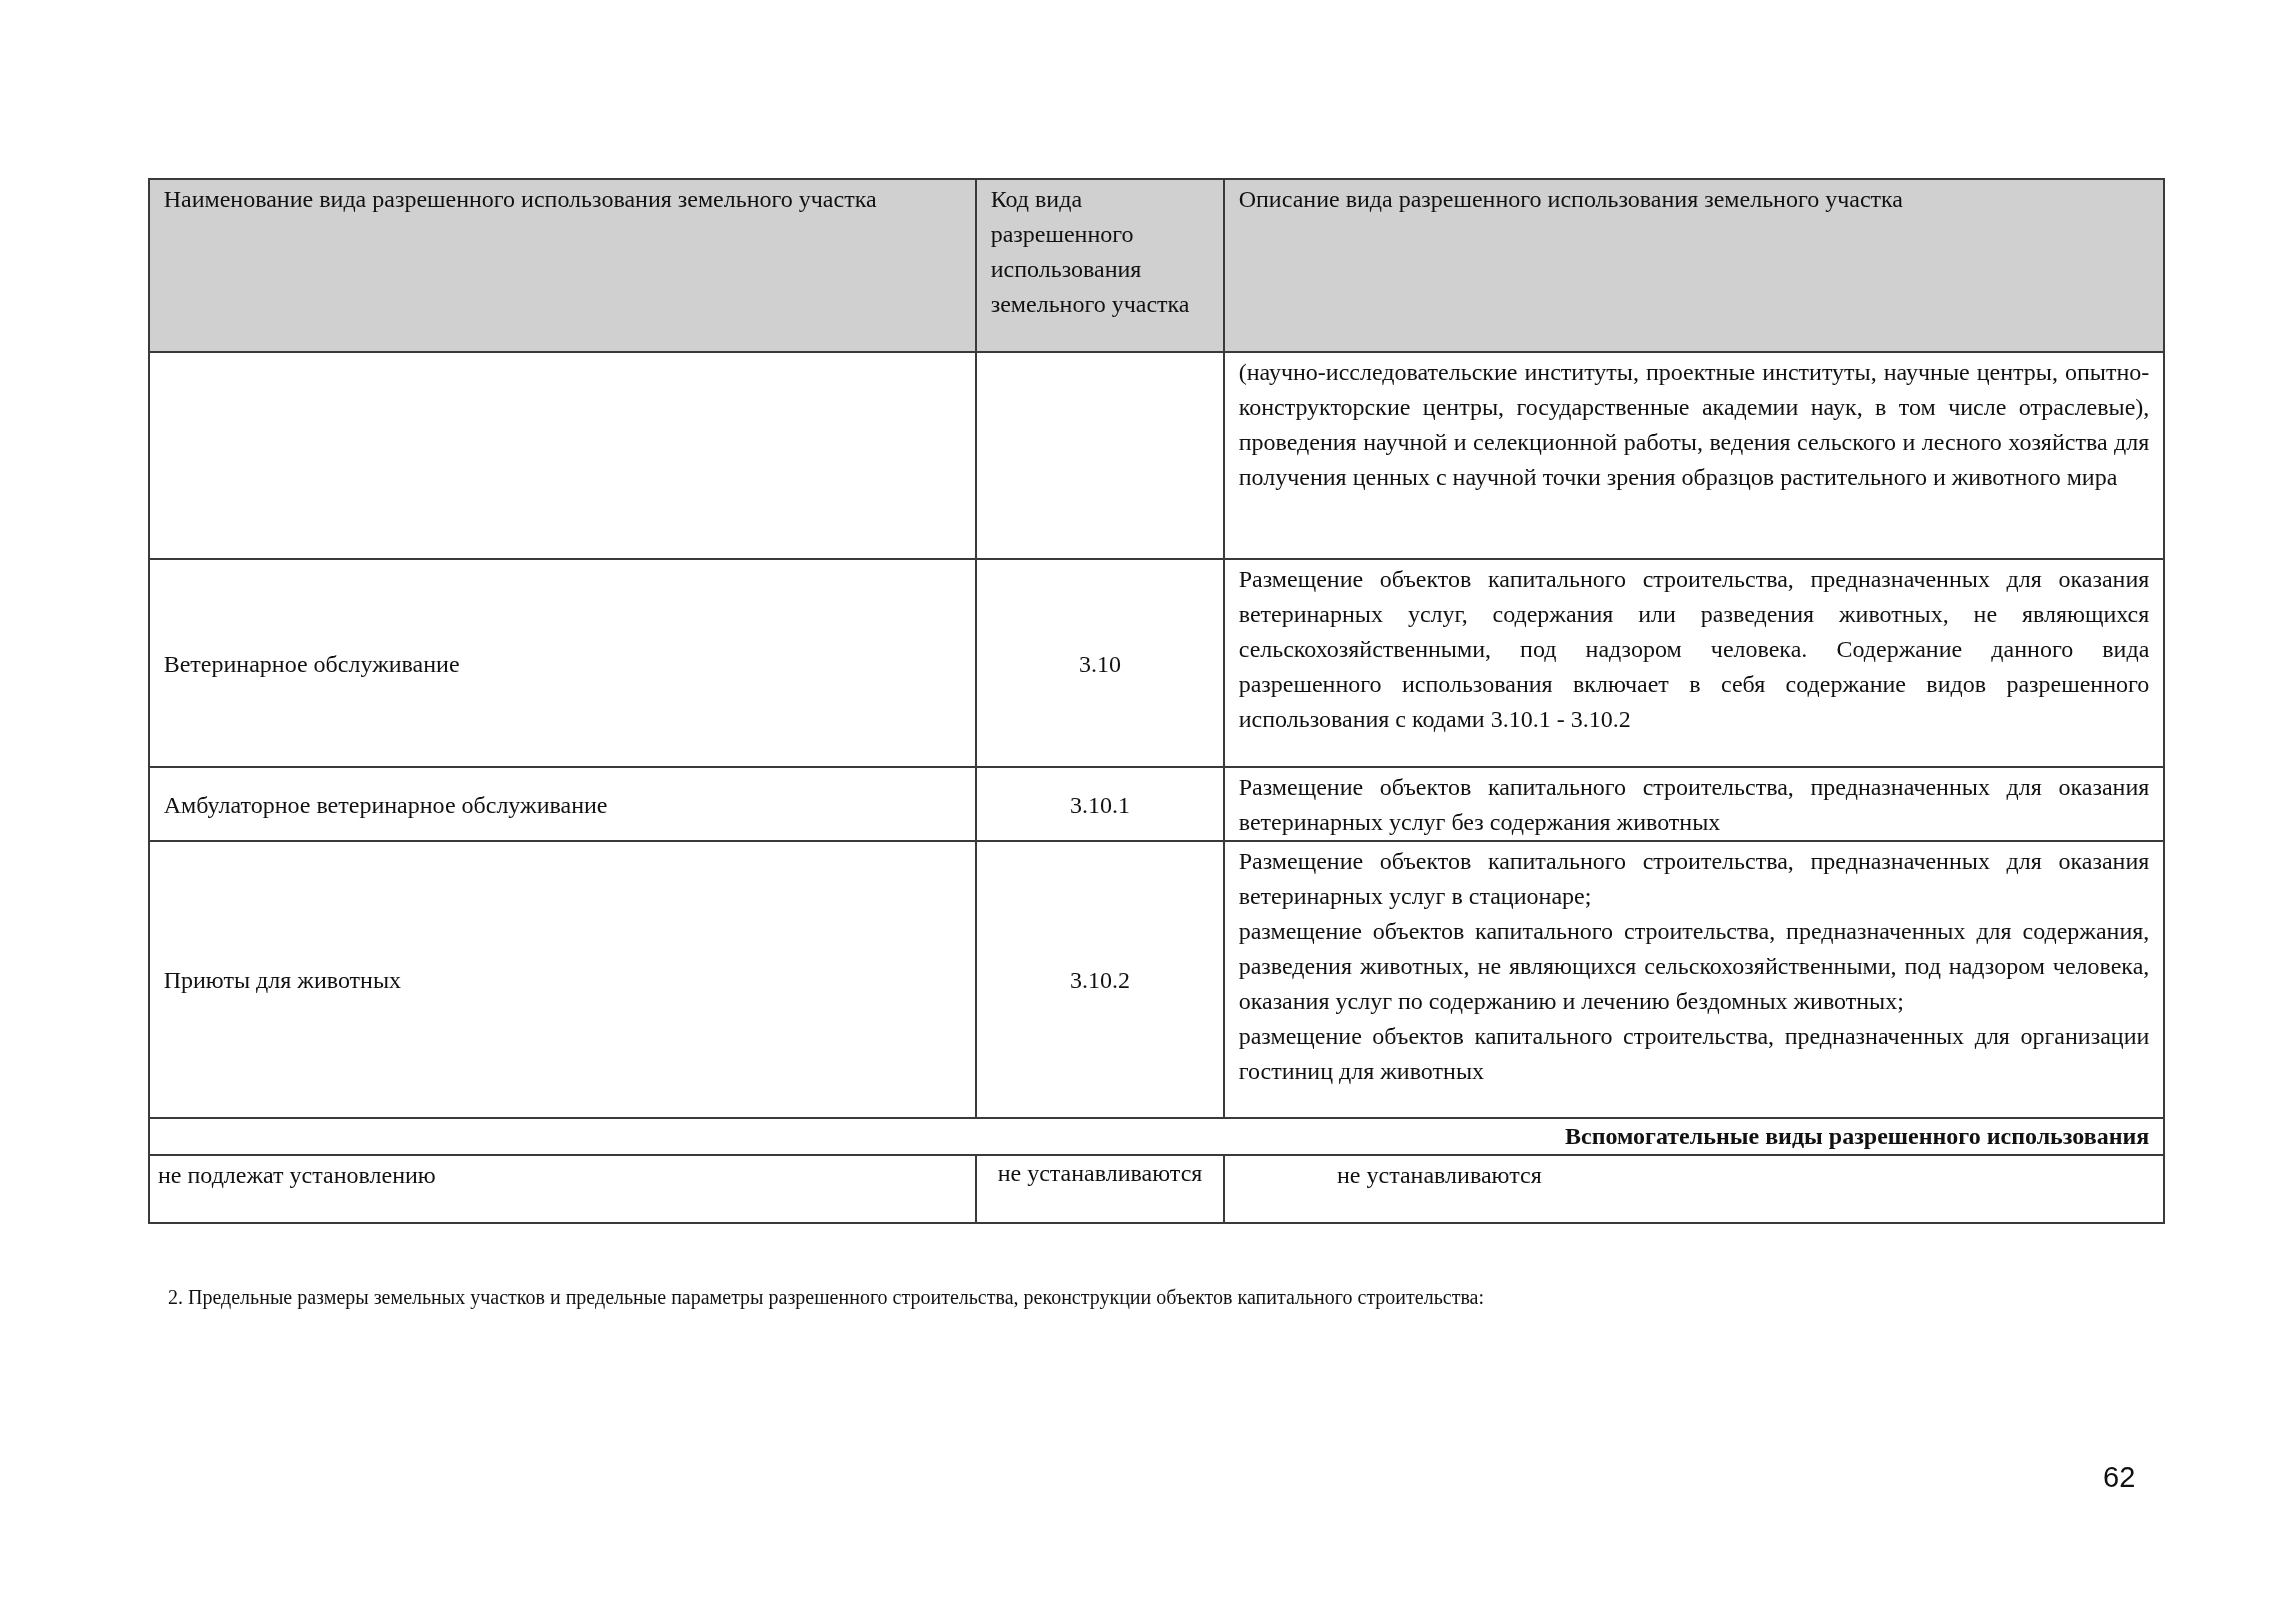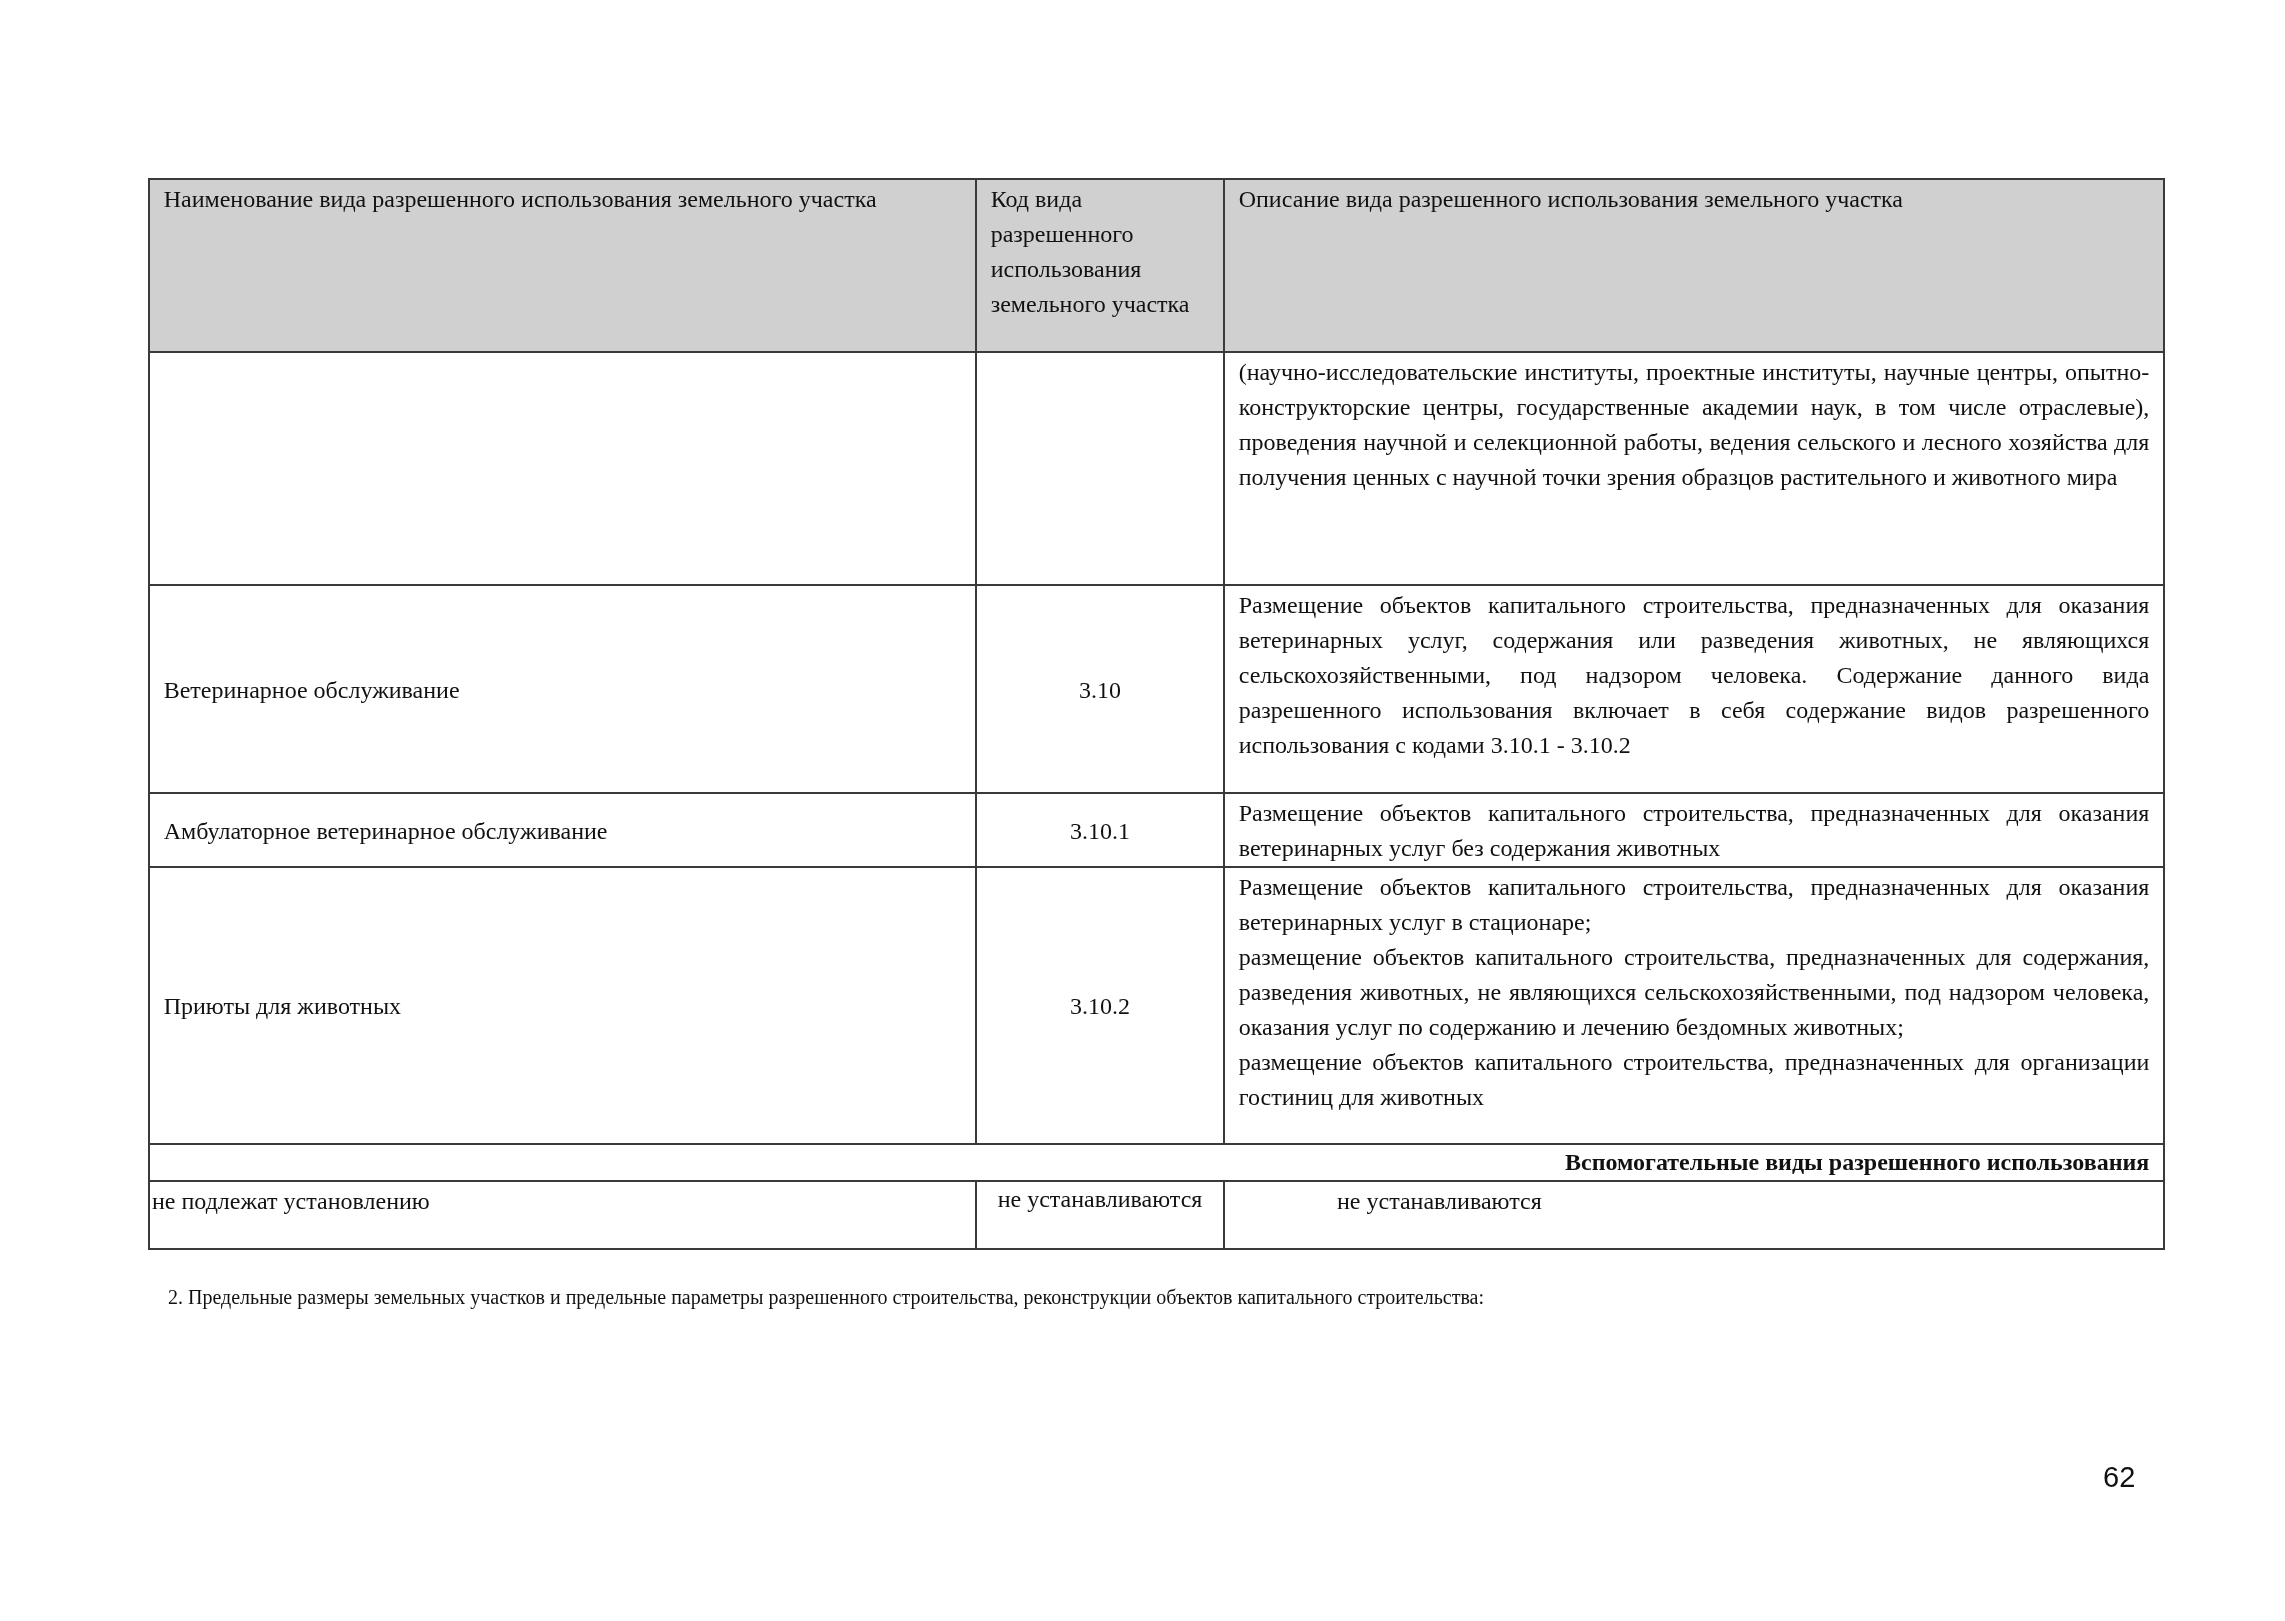--- a/index.html
+++ b/index.html
@@ -21,21 +21,21 @@
       vertical-align: top;
       padding: 2px 13.7px 0 13.7px;
       font-weight: normal;
     }
     .doc-table col.c1 { width: 827px; }
     .doc-table col.c2 { width: 248px; }
     .doc-table col.c3 { width: 940px; }
     .doc-table thead th { background: #d0d0d0; text-align: left; }
     .doc-table thead th.code-h { text-align: left; }
     .h-row { height: 173px; }
-    .r1 { height: 233px; }
+    .r1 { height: 207px; }
     .r2 { height: 208px; }
     .r3 { height: 70px; }
     .r4 { height: 277px; }
     .r5 { height: 34px; }
     .r6 { height: 68px; }
     td.name { vertical-align: middle; }
     td.code { text-align: center; vertical-align: middle; }
     td.desc { text-align: justify; text-align-last: left; }
     .desc p { margin: 0; text-align: justify; text-align-last: left; }
     td.section { text-align: right; font-weight: bold; padding-top: 0; }
@@ -97,21 +97,21 @@
       <td class="desc">
         <p>Размещение объектов капитального строительства, предназначенных для оказания ветеринарных услуг в стационаре;</p>
         <p>размещение объектов капитального строительства, предназначенных для содержания, разведения животных, не являющихся сельскохозяйственными, под надзором человека, оказания услуг по содержанию и лечению бездомных животных;</p>
         <p>размещение объектов капитального строительства, предназначенных для организации гостиниц для животных</p>
       </td>
     </tr>
     <tr class="r5">
       <td class="section" colspan="3">Вспомогательные виды разрешенного использования</td>
     </tr>
     <tr class="r6">
-      <td class="top" style="padding-left:2px;margin-top:44px;">не подлежат установлению</td>
+      <td class="top" style="padding-left:8px;margin-top:44px;">не подлежат установлению</td>
       <td class="code top" style="padding:0 3.9px;">не устанавливаются</td>
       <td class="top desc-indent">не устанавливаются</td>
     </tr>
   </tbody>
 </table>
 
 <p class="para">2. Предельные размеры земельных участков и предельные параметры разрешенного строительства, реконструкции объектов капитального строительства:</p>
 
 <div class="page-num">62</div>
 

